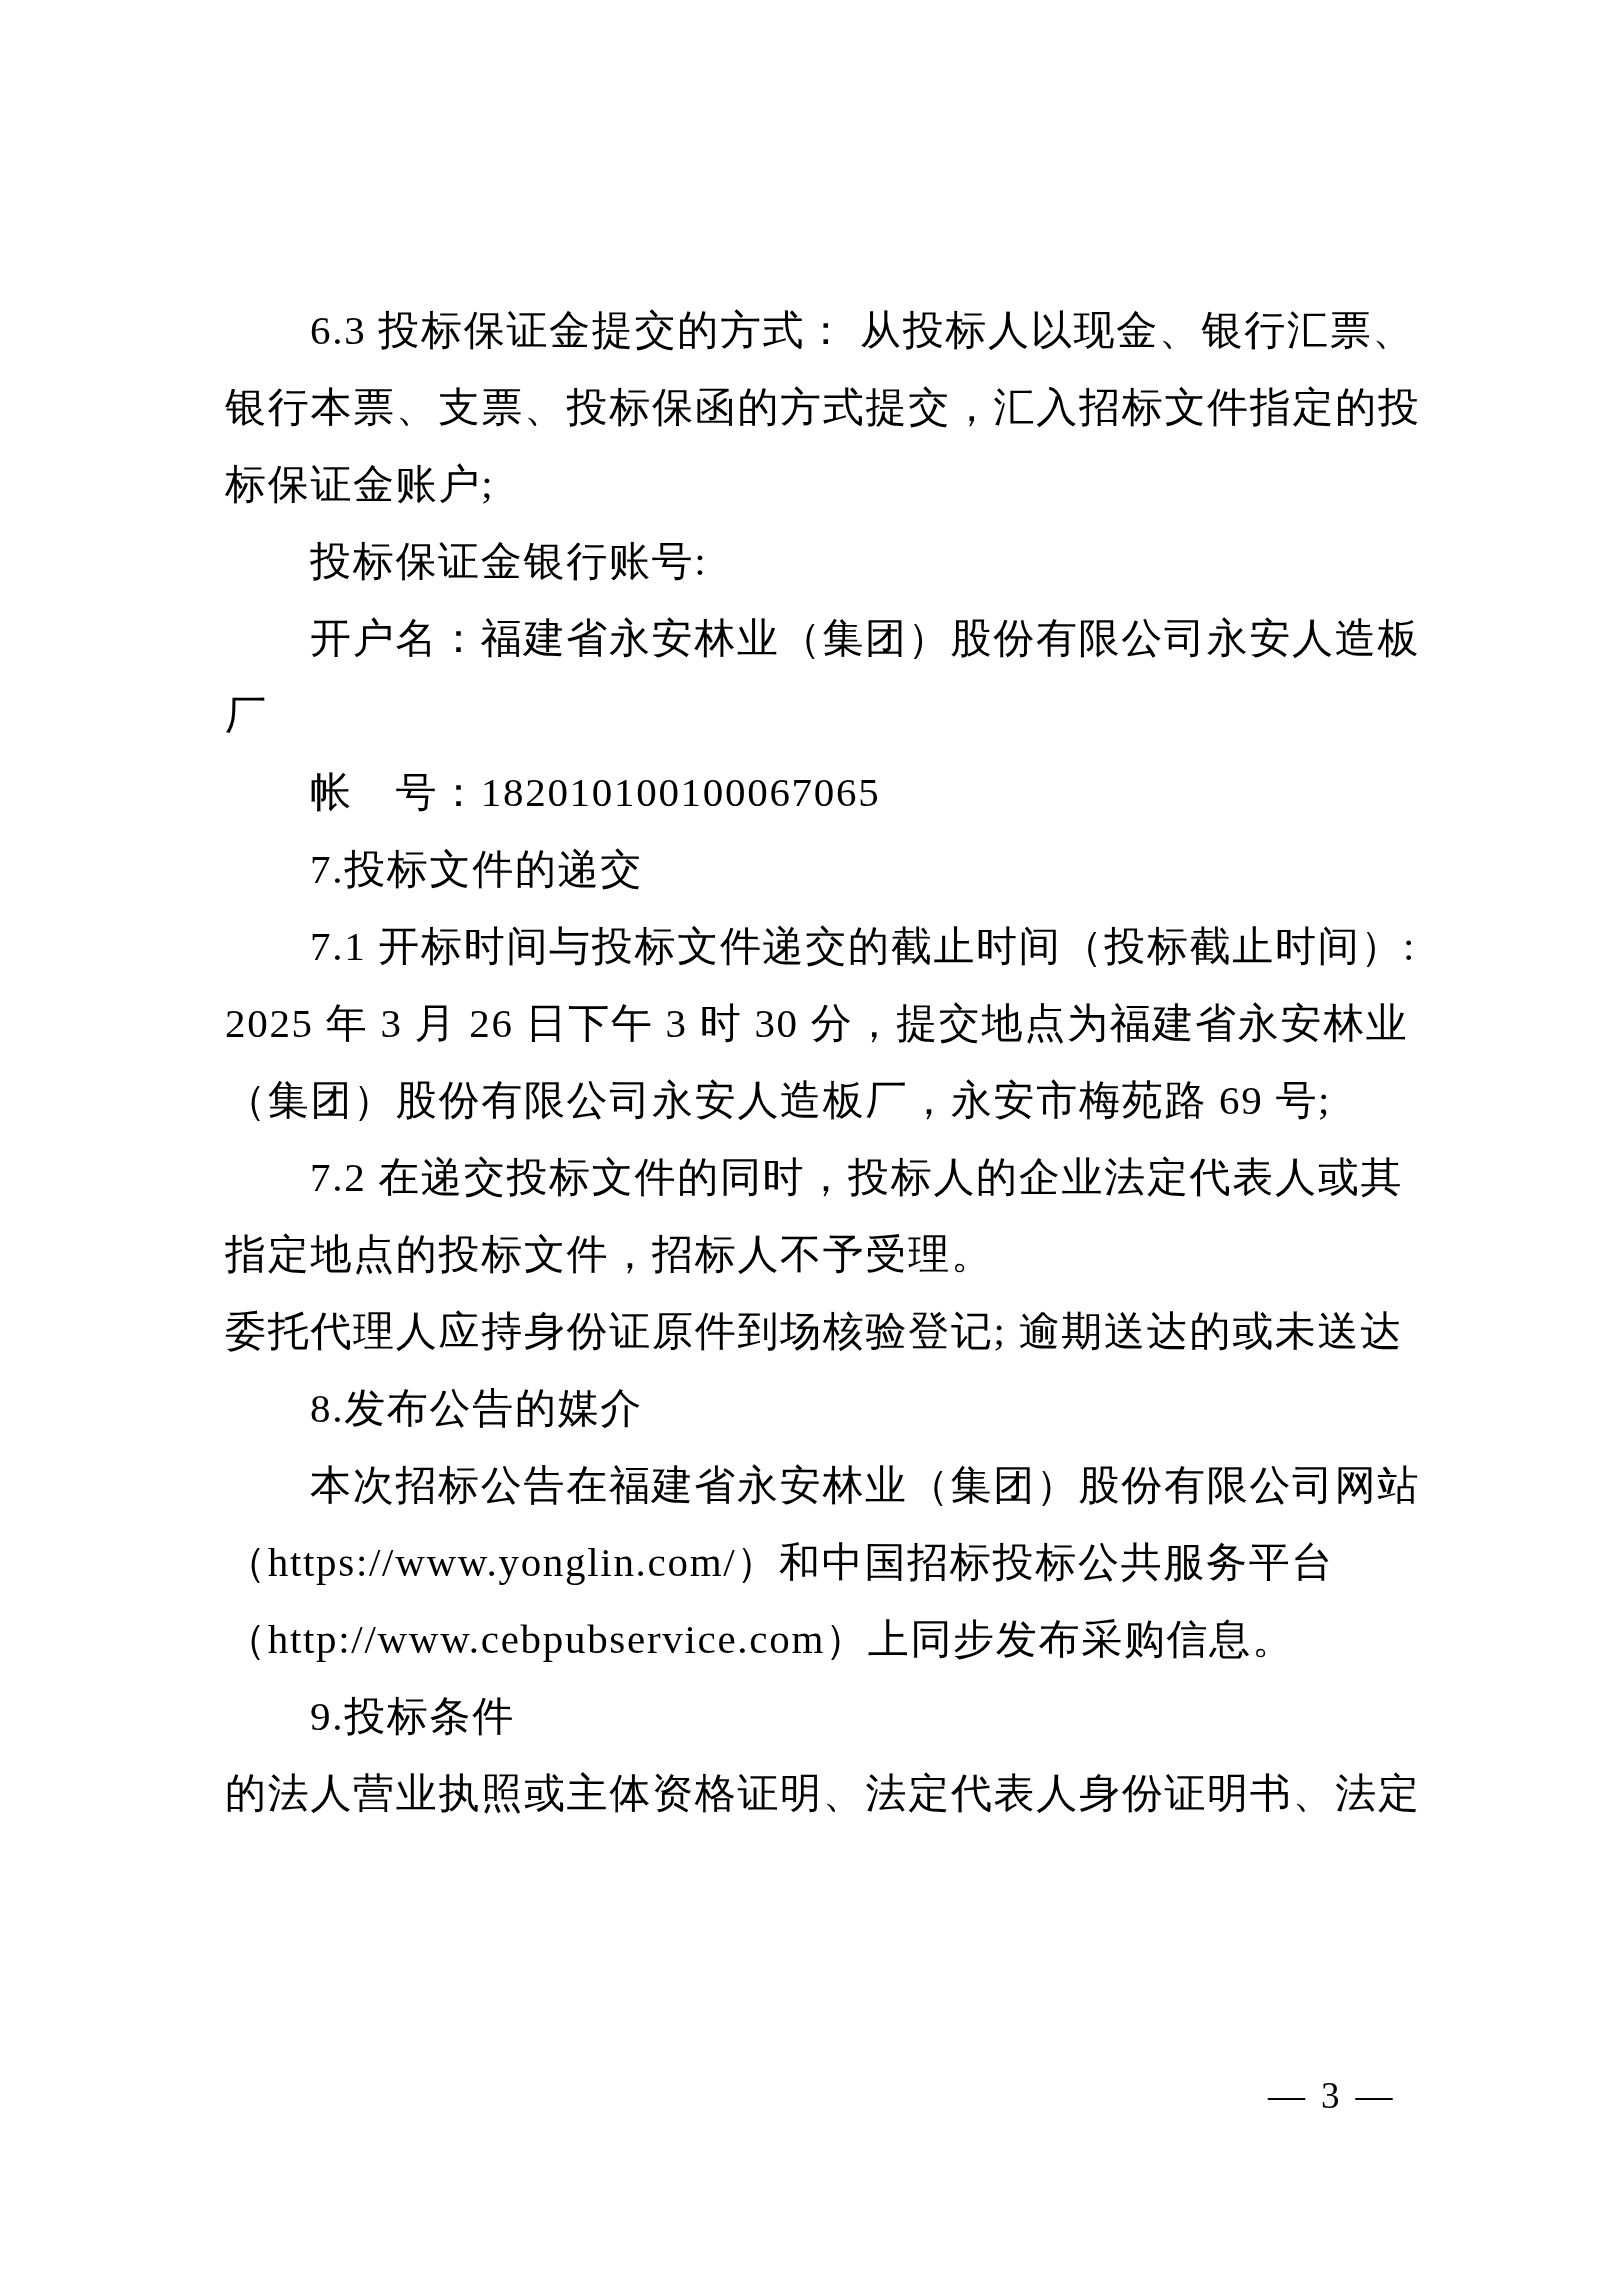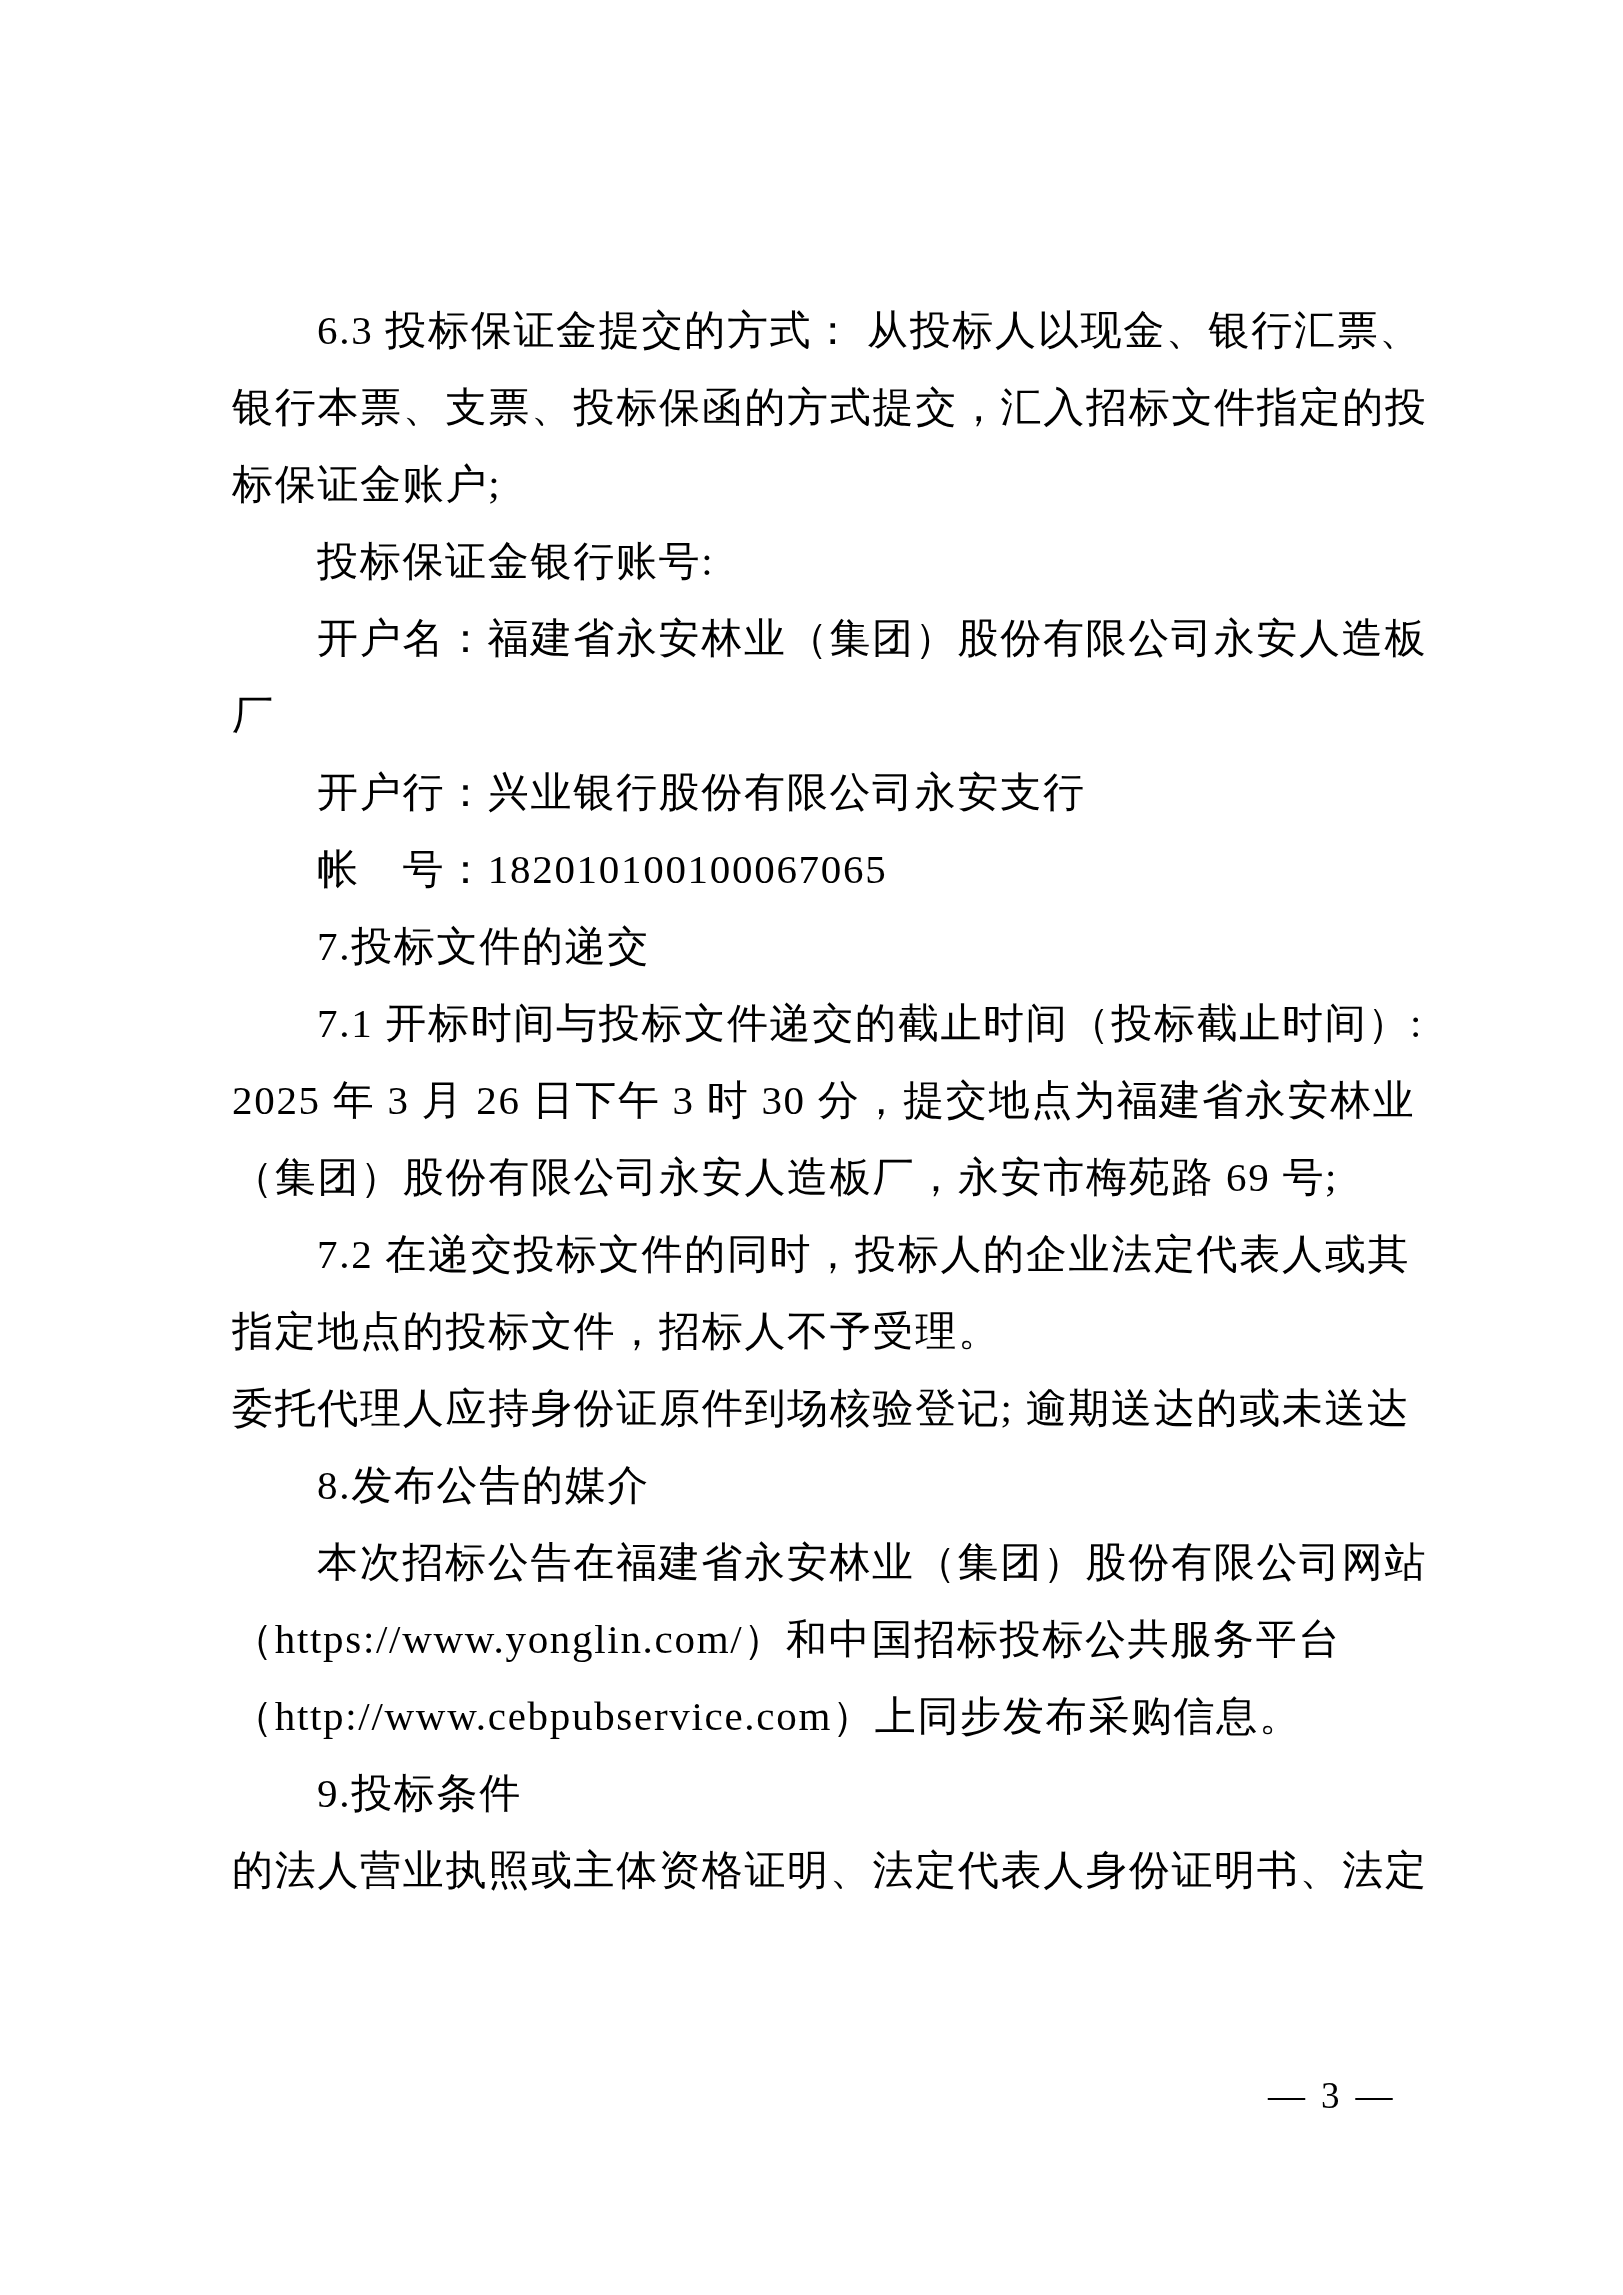--- a/index.html
+++ b/index.html
@@ -11,21 +11,21 @@
     position: relative;
     width: 1623px;
     height: 2295px;
     background: #ffffff;
     color: #000000;
     font-family: "Liberation Serif", "DejaVu Serif", serif;
     overflow: hidden;
   }
   .text-block {
     position: absolute;
-    left: 232px;
+    left: 225px;
     top: 292px;
     width: 1209px;
   }
   .line {
     height: 77px;
     line-height: 77px;
     font-size: 41px;
     letter-spacing: 1.7px;
     white-space: nowrap;
   }
@@ -49,21 +49,20 @@
 <body>
 
 <div class="doc-page">
   <div class="text-block">
     <div class="line indent">6.3 投标保证金提交的方式： 从投标人以现金、银行汇票、</div>
     <div class="line">银行本票、支票、投标保函的方式提交，汇入招标文件指定的投</div>
     <div class="line">标保证金账户;</div>
     <div class="line indent">投标保证金银行账号:</div>
     <div class="line indent">开户名：福建省永安林业（集团）股份有限公司永安人造板</div>
     <div class="line">厂</div>
-    <div class="line indent">开户行：兴业银行股份有限公司永安支行</div>
     <div class="line indent">帐　号：182010100100067065</div>
     <div class="line indent bold">7.投标文件的递交</div>
     <div class="line indent">7.1 开标时间与投标文件递交的截止时间（投标截止时间）:</div>
     <div class="line">2025 年 3 月 26 日下午 3 时 30 分，提交地点为福建省永安林业</div>
     <div class="line">（集团）股份有限公司永安人造板厂，永安市梅苑路 69 号;</div>
     <div class="line indent">7.2 在递交投标文件的同时，投标人的企业法定代表人或其</div>
     <div class="line">指定地点的投标文件，招标人不予受理。</div>
     <div class="line">委托代理人应持身份证原件到场核验登记; 逾期送达的或未送达</div>
     <div class="line indent bold">8.发布公告的媒介</div>
     <div class="line indent">本次招标公告在福建省永安林业（集团）股份有限公司网站</div>

